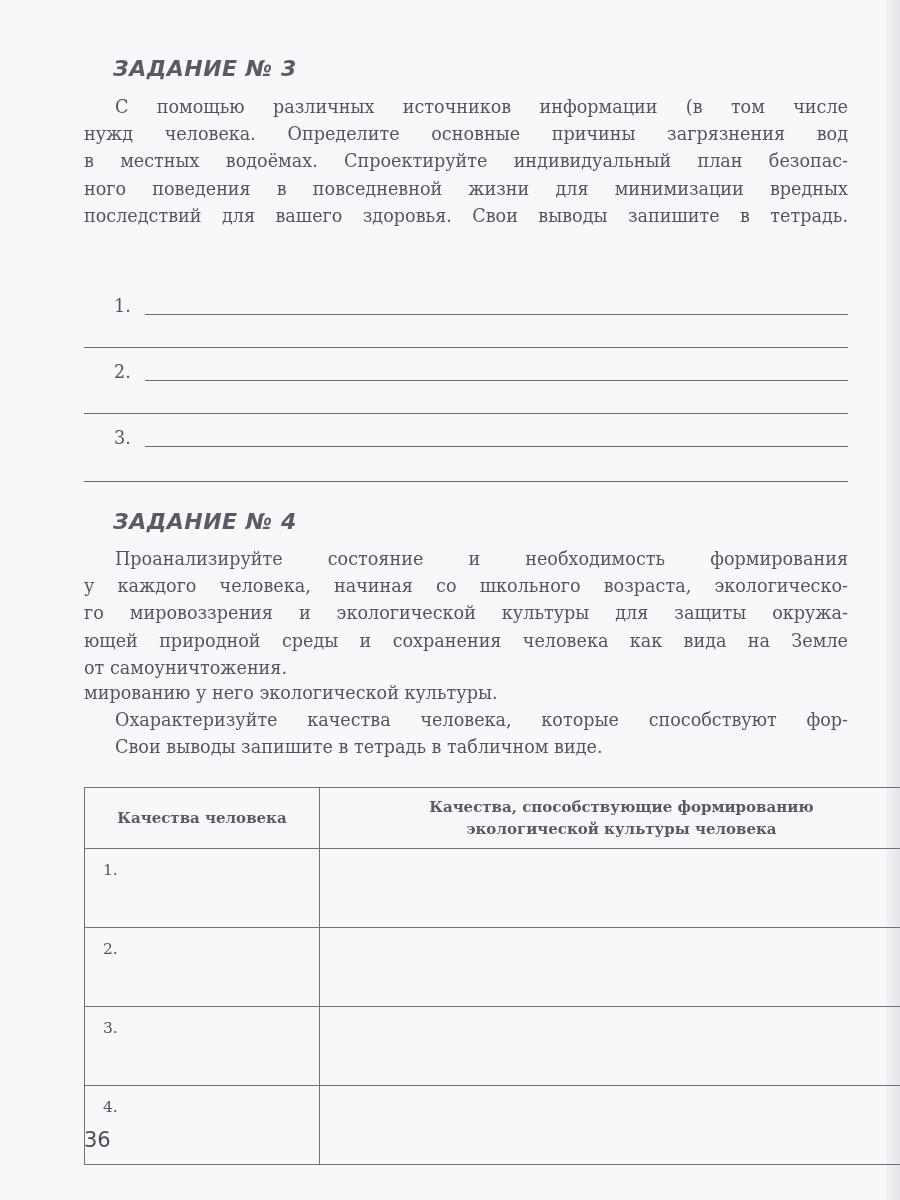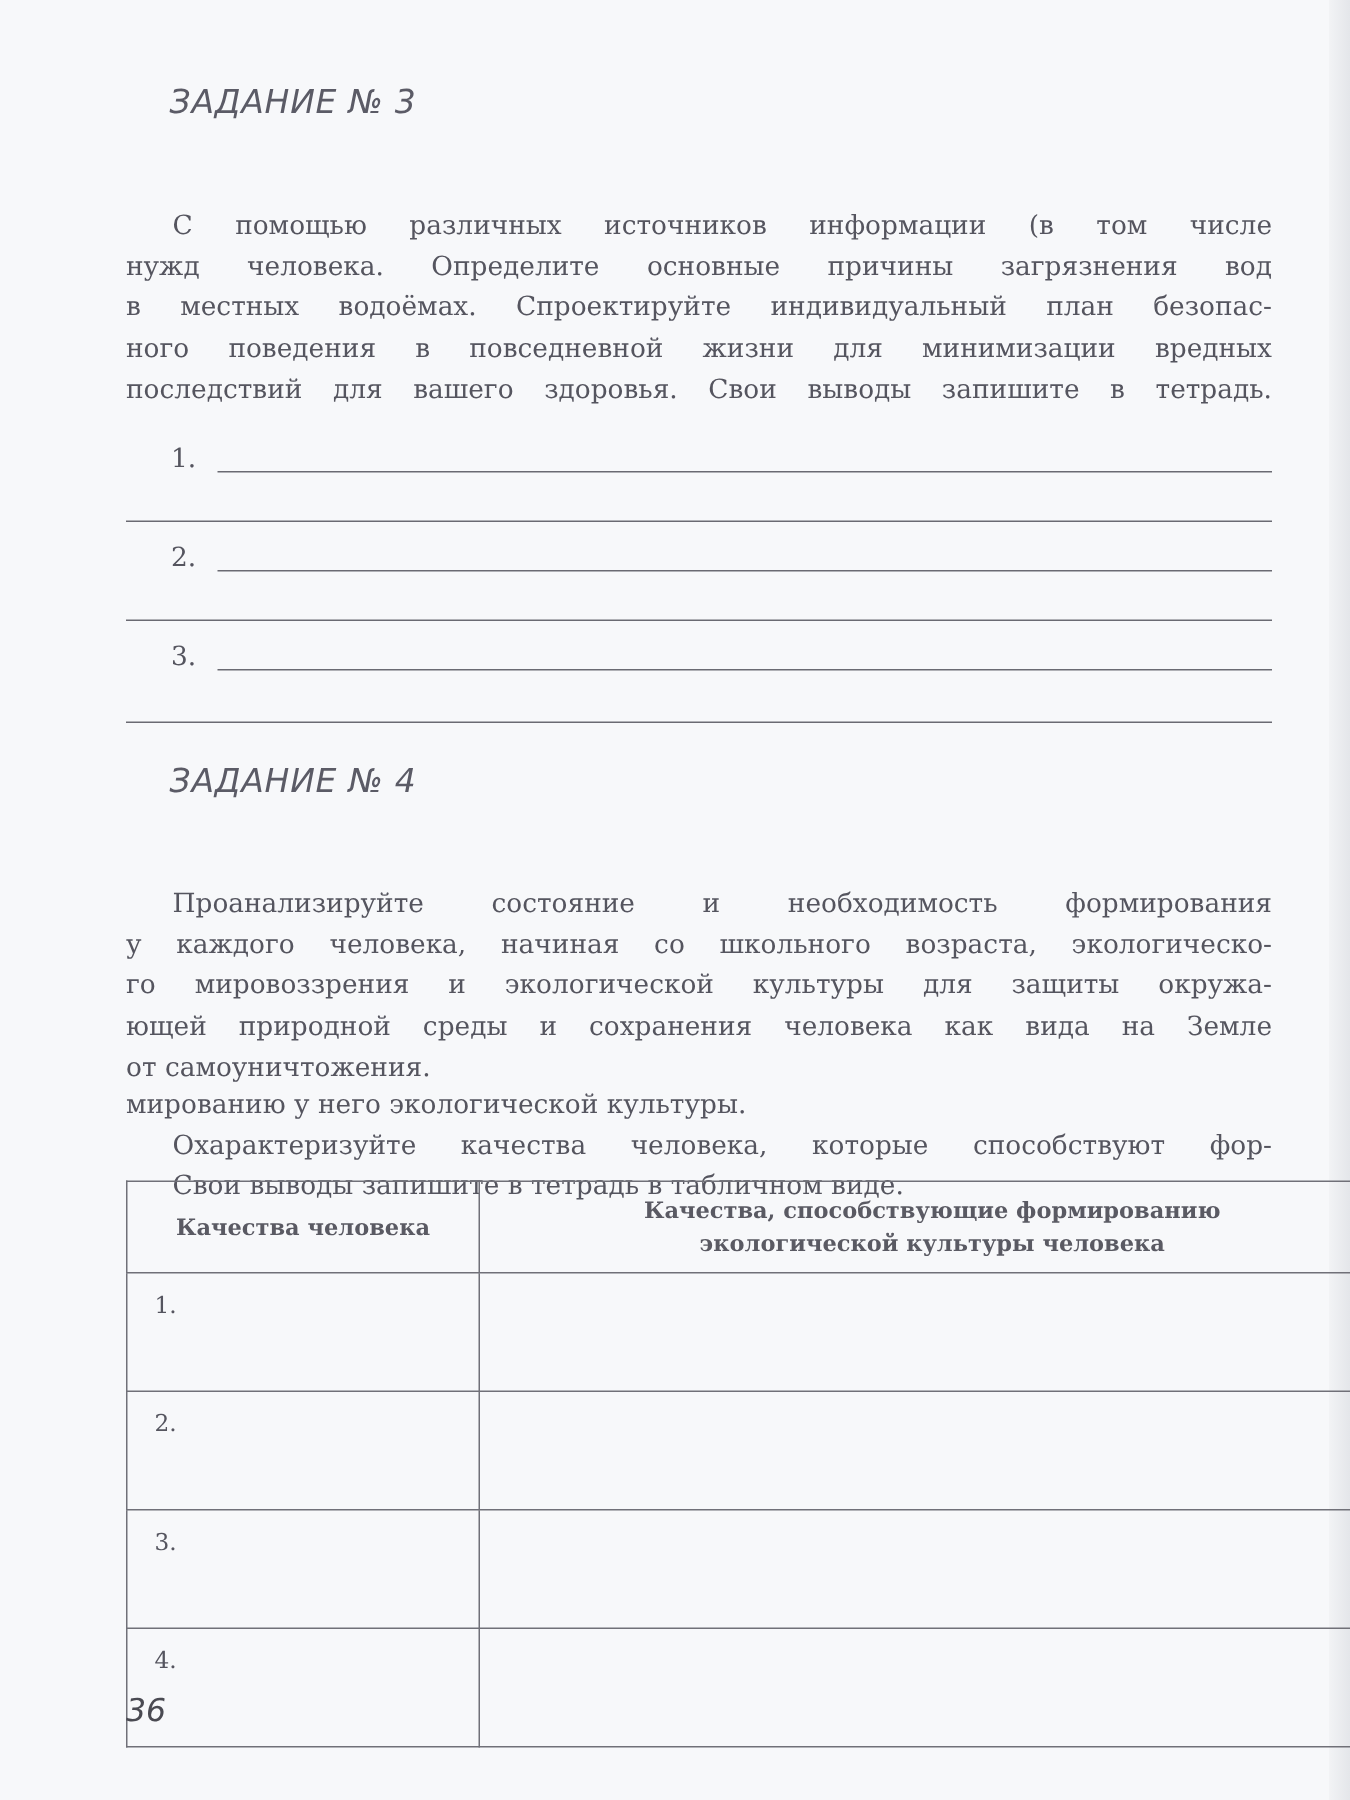--- a/index.html
+++ b/index.html
@@ -11,32 +11,31 @@
       color: #4a4a55;
       font-family: "DejaVu Serif", "Liberation Serif", serif;
     }
     .page-edge {
       position: absolute; top: 0; right: 0; width: 14px; height: 1200px;
       background: linear-gradient(to right, #f2f3f5, #e4e6ea);
     }
     .task-title {
       position: absolute; left: 113px;
       font-family: "DejaVu Sans", "Liberation Sans", sans-serif;
-      font-weight: normal; font-style: italic;
+      font-weight: bold; font-style: italic;
       font-size: 22px; letter-spacing: 0.5px;
       color: #5b5b66;
     }
     #t3-title { top: 56px; }
     #t4-title { top: 509px; }
     .para {
       position: absolute; left: 84px; width: 764px;
       font-size: 17.6px; line-height: 27.2px;
       text-align: justify;
       color: #55555f;
-      margin-top: 44px;
     }
     .para .line { display: block; white-space: nowrap; text-align-last: justify; }
     .para .line.last { text-align-last: left; }
     .indent { padding-left: 31px; }
     #t3-body { top: 94px; }
     #t4-body { top: 546px; }
     #t4-body2 { top: 680px; }
     #t4-body3 { top: 734px; }
 
     .answer-line {
@@ -57,21 +56,21 @@
       font-weight: bold; height: 58px; font-size: 15px; line-height: 22px;
       color: #5a5a63;
     }
     table.qt th.c1 { width: 232px; }
     table.qt td { height: 66px; vertical-align: top; padding: 12px 0 0 18px; }
     table.qt td.c2 { padding: 0; }
 
     .page-number {
       position: absolute; left: 84px; top: 1128px;
       font-family: "DejaVu Sans", "Liberation Sans", sans-serif;
-      font-size: 21px; color: #4a4a52; font-style: italic;
+      font-size: 21px; color: #4a4a52;
     }
   </style>
 </head>
 <body>
 
 <div class="page-edge"></div>
 
 <div id="t3-title" class="task-title">ЗАДАНИЕ № 3</div>
 <div id="t3-body" class="para">
   <span class="line indent">С помощью различных источников информации (в том числе</span>

